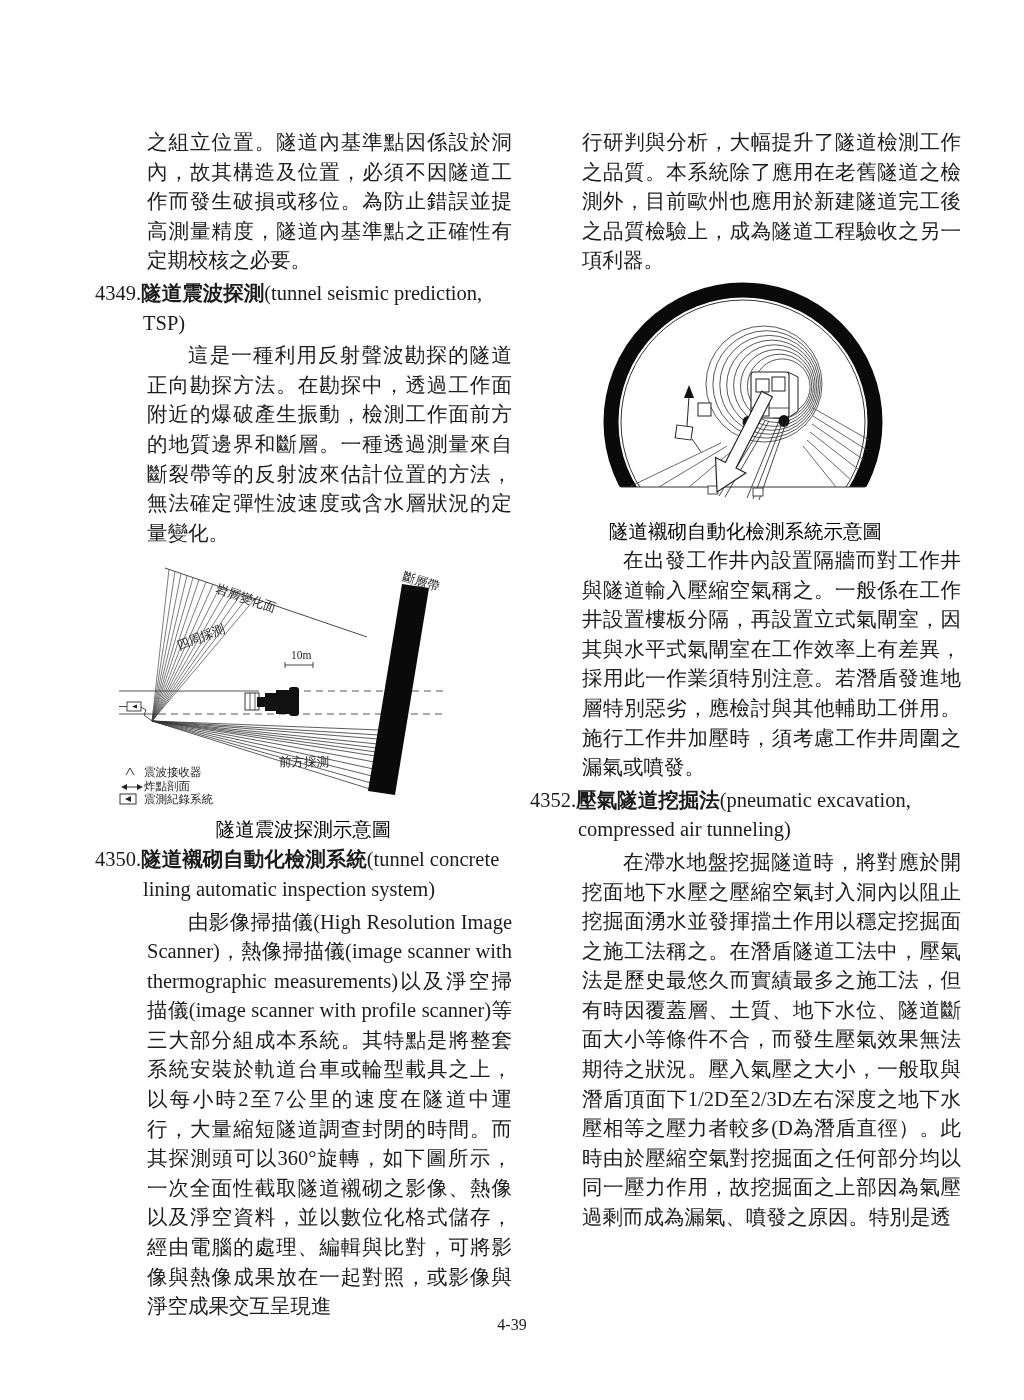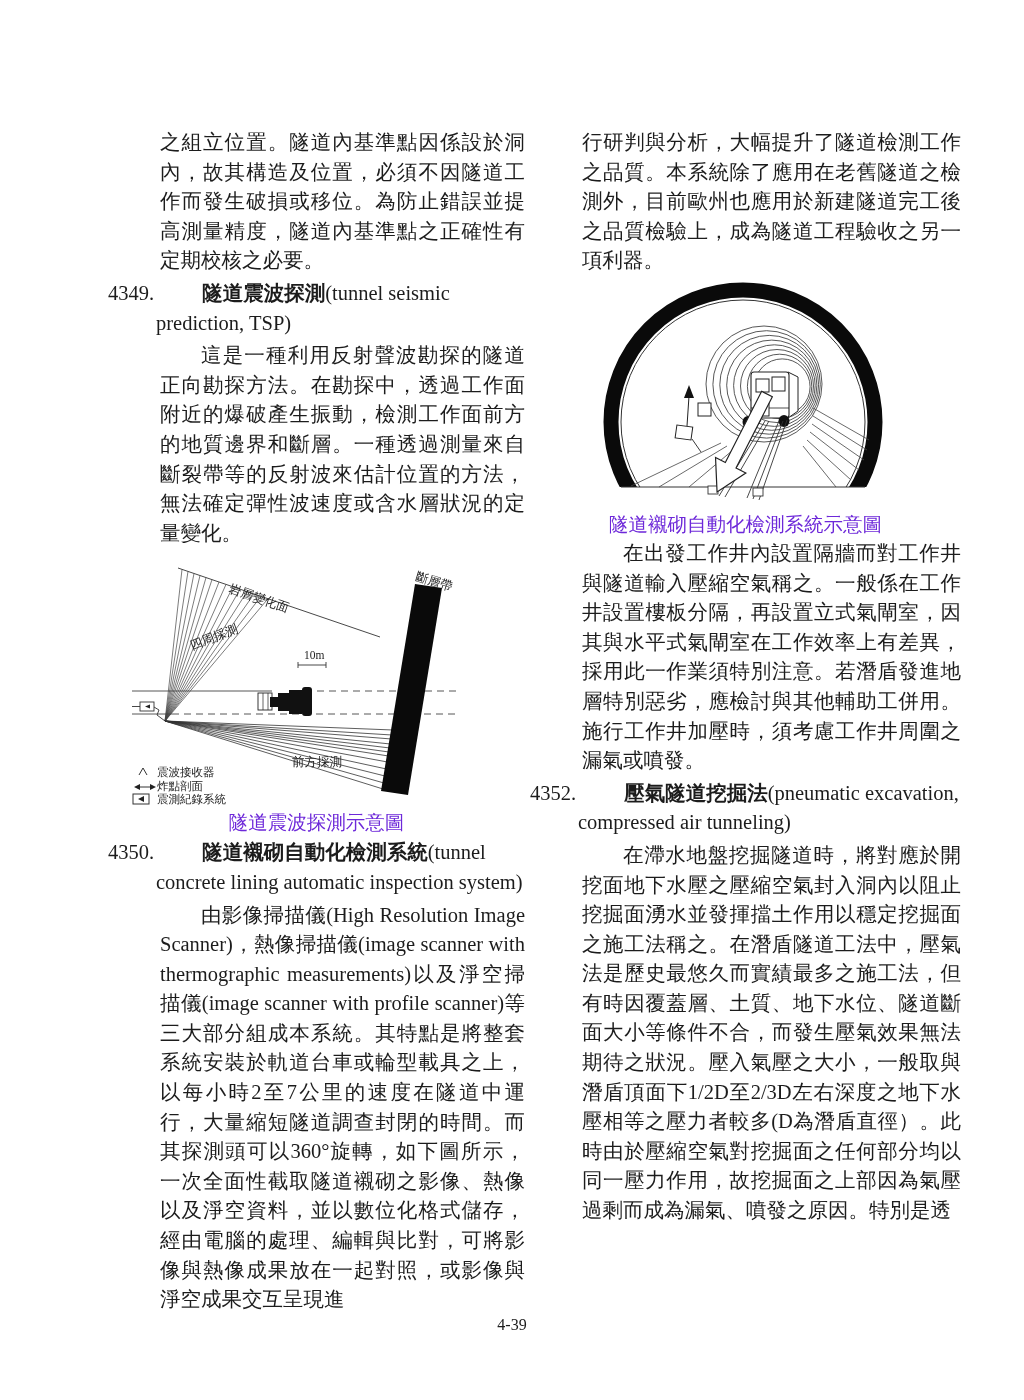--- a/index.html
+++ b/index.html
@@ -3,37 +3,37 @@
 <meta charset="utf-8">
 <style>
   html,body{margin:0;padding:0;background:#ffffff;}
   body{
     width:1024px;height:1400px;position:relative;overflow:hidden;
     font-family:"Liberation Serif","DejaVu Serif",serif;
     color:#1c1c1c;
   }
   .page{position:absolute;inset:0;background:#fff;}
   .col{position:absolute;top:128px;}
-  .col-left{left:108px;width:417px;}
+  .col-left{left:95px;width:417px;}
   .col-right{left:530px;width:431px;}
   p.body{
     font-size:20.5px;line-height:29.6px;text-align:justify;
     margin:0 0 3px 52px;
   }
   p.body.first-indent{text-indent:2em;}
   h3.entry{
     font-size:20.5px;line-height:29.6px;font-weight:normal;
     margin:3px 0 3px 0;padding-left:48px;text-indent:-48px;
     text-align:left;
   }
-  h3.entry .term{font-weight:bold;margin-left:48px;}
+  h3.entry .term{font-weight:bold;}
   figure{margin:0;padding:0;text-align:center;}
   figure.tsp{margin:10px 0 2px 0;}
   figure.lining{margin:4px 0 2px 0;}
-  figcaption{font-size:19.5px;line-height:24px;margin-top:3px;color:#6d28d9;}
+  figcaption{font-size:19.5px;line-height:24px;margin-top:10px;color:#000000;}
   svg{display:block;margin:0 auto;}
   svg text{font-family:"Liberation Serif","DejaVu Serif",serif;fill:#222;}
   .footer{
     position:absolute;left:0;top:1316px;width:1024px;
     text-align:center;font-size:16px;
   }
 </style>
 </head>
 <body>
 

